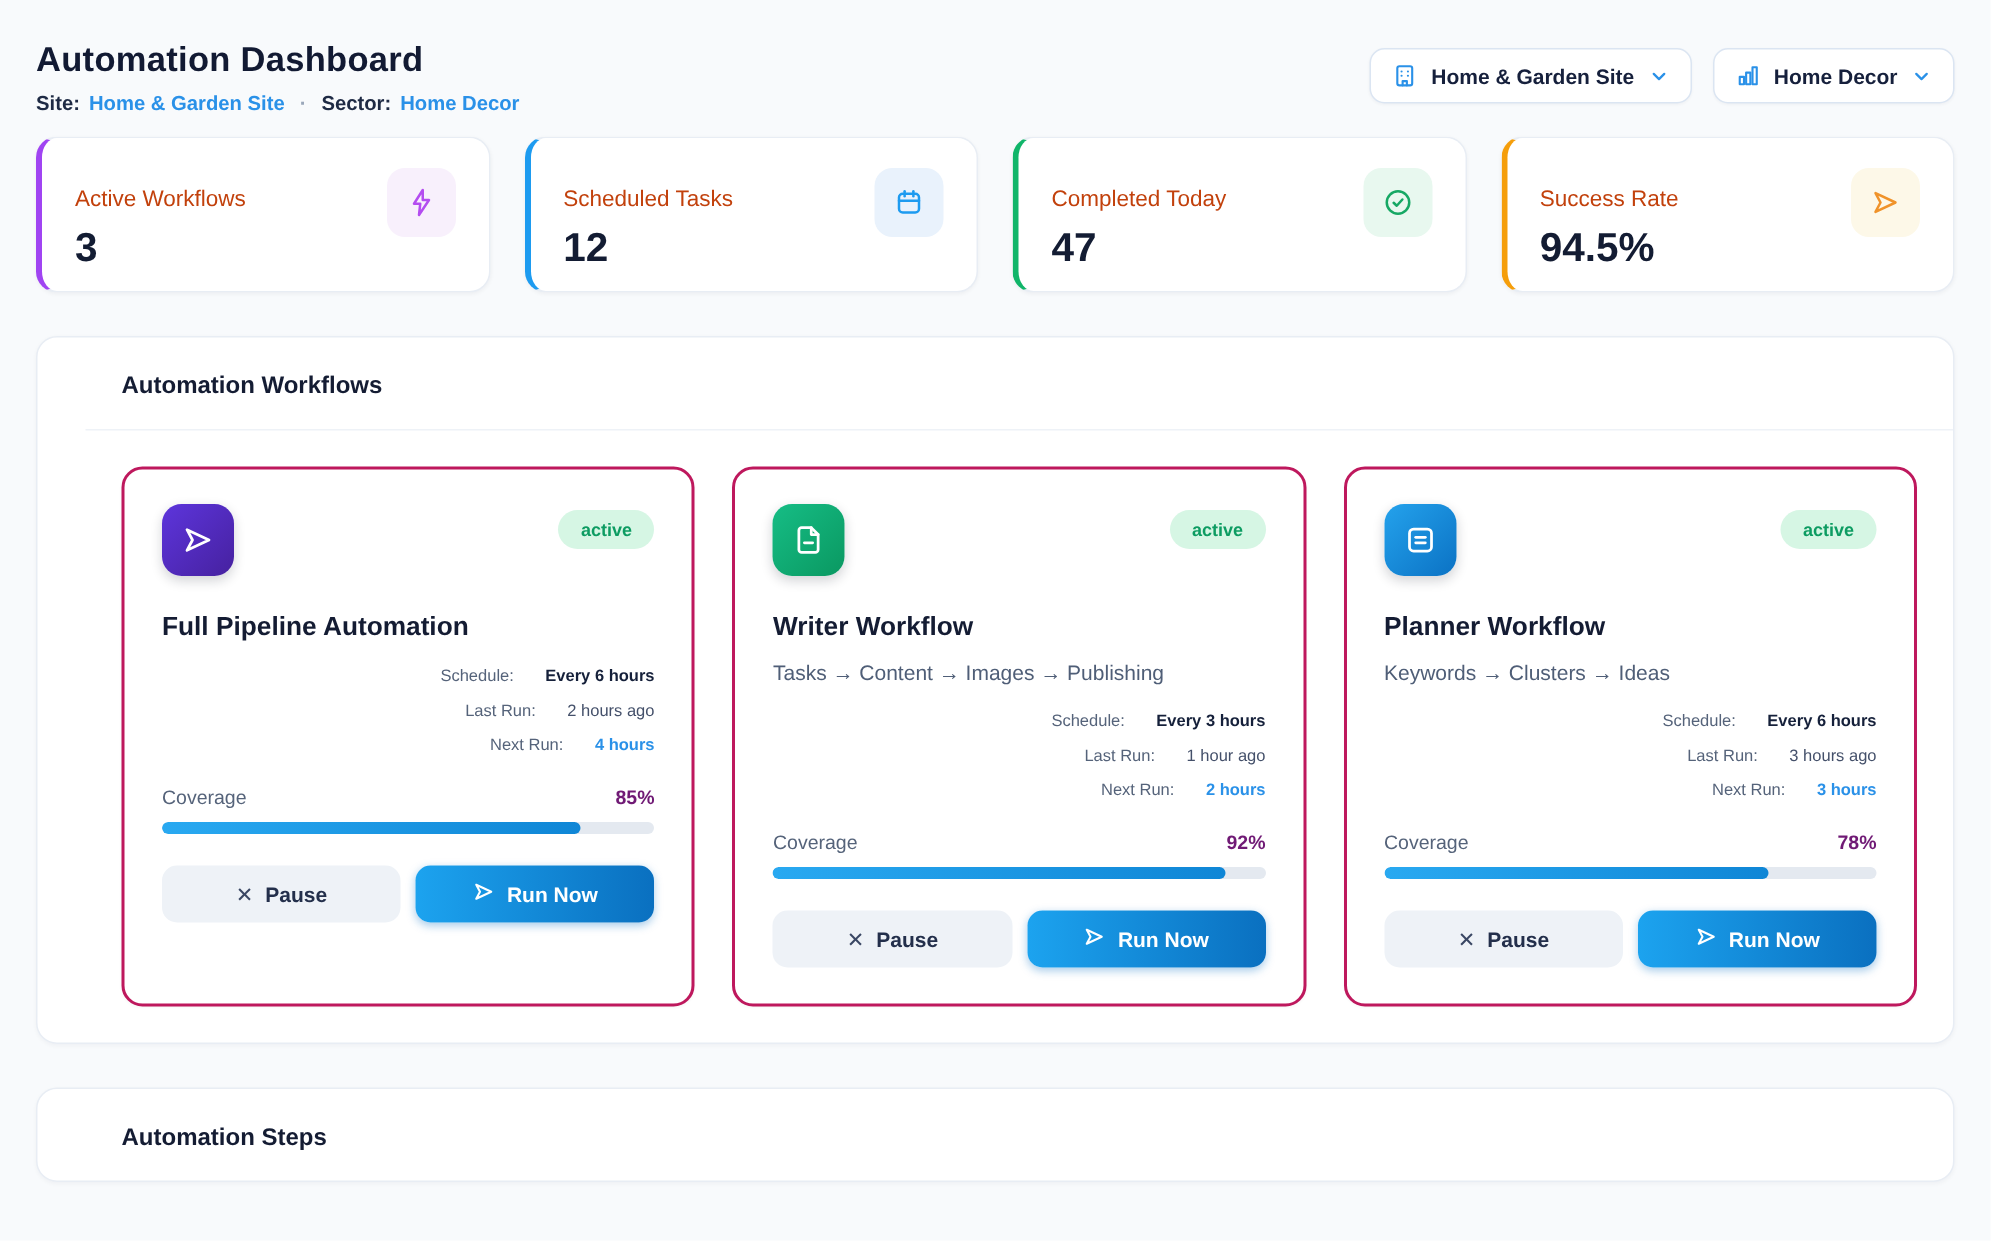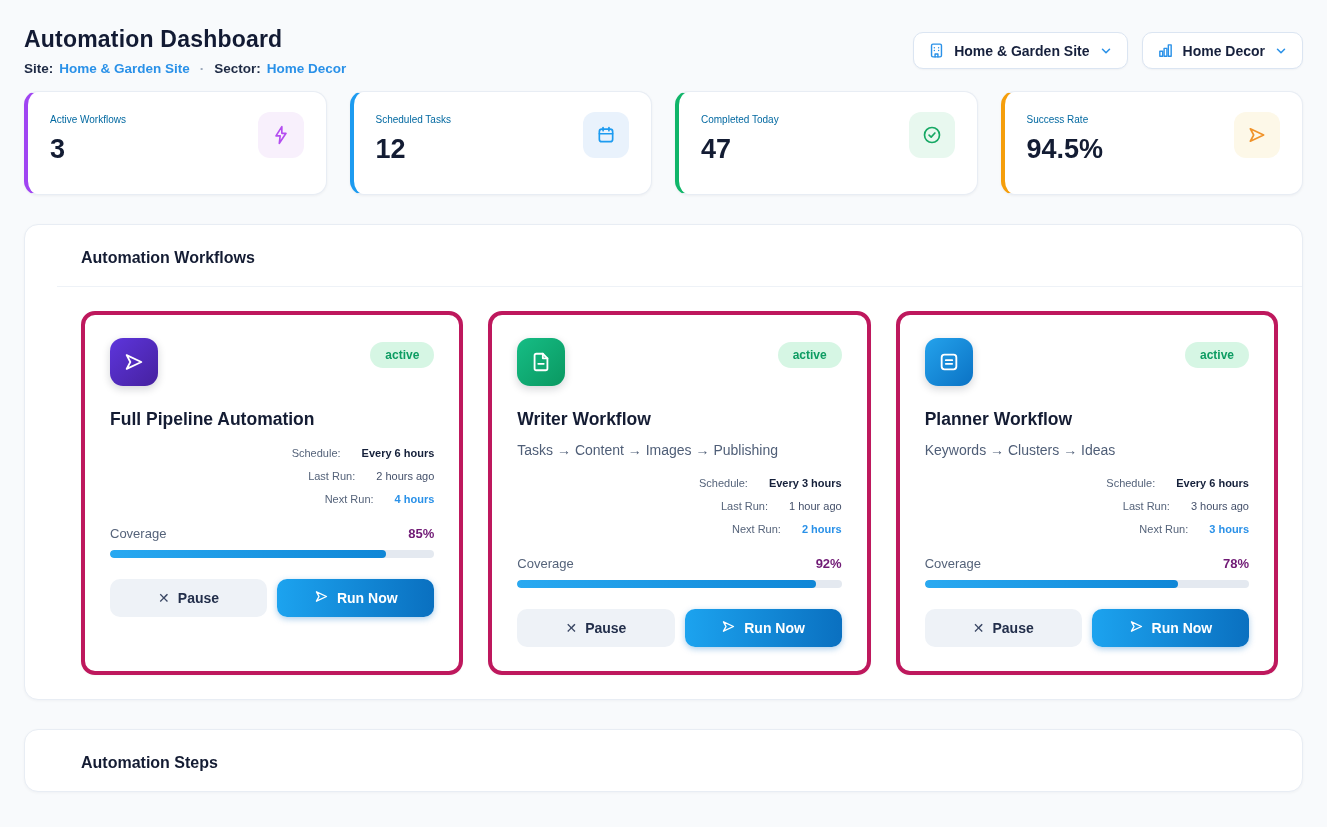--- a/index.html
+++ b/index.html
@@ -35,21 +35,21 @@
   .stat {
     background: #fff; border: 1px solid #e8edf4; border-left-width: 4px; border-left-style: solid;
     border-radius: 14px; padding: 20px 22px; height: 104px;
     display: flex; justify-content: space-between; align-items: flex-start;
     box-shadow: 0 1px 3px rgba(16,24,40,.05);
   }
   .accent-purple { border-left-color: #a044f2; }
   .accent-blue   { border-left-color: #1d9bf0; }
   .accent-green  { border-left-color: #10b569; }
   .accent-orange { border-left-color: #f59e0b; }
-  .stat-label { font-size: 10px; color: #0369a1; margin-top: 2px; }
+  .stat-label { font-size: 15px; color: #c2410c; margin-top: 12px; }
   .stat-value { font-size: 27px; font-weight: 800; color: #131c33; margin-top: 9px; }
   .stat-ic {
     width: 46px; height: 46px; border-radius: 12px;
     display: flex; align-items: center; justify-content: center;
   }
   .ic-purple { background: #f8f0fc; color: #b44df0; }
   .ic-blue   { background: #e9f2fc; color: #1d9bf0; }
   .ic-green  { background: #e8f8ef; color: #16a864; }
   .ic-orange { background: #fdf8e8; color: #f0932a; }
 
@@ -58,21 +58,21 @@
     background: #fff; border: 1px solid #e8edf4; border-radius: 14px;
     margin-top: 29px; box-shadow: 0 1px 3px rgba(16,24,40,.04); padding-left: 32px;
   }
   .panel-head { padding: 24px 24px 19px 24px; border-bottom: 1px solid #eef2f7; }
   .panel-title { font-size: 16px; font-weight: 800; color: #141c33; }
   .panel-sub { font-size: 13.5px; color: #5f7086; margin-top: 9px; }
 
   
   .wf-grid { display: grid; grid-template-columns: repeat(3, 1fr); gap: 25px; padding: 24px; }
   .wf-card {
-    border: 4px solid #be185d; border-radius: 14px; background: #fff;
+    border: 2px solid #be185d; border-radius: 14px; background: #fff;
     padding: 23px 25px 24px 25px; display: flex; flex-direction: column;
     box-shadow: 0 1px 2px rgba(16,24,40,.03);
   }
   .wf-top { display: flex; justify-content: space-between; align-items: flex-start; }
   .wf-ic {
     width: 48px; height: 48px; border-radius: 13px; color: #fff;
     display: flex; align-items: center; justify-content: center;
     box-shadow: 0 3px 8px rgba(16,24,40,.18);
   }
   .wf-ic-purple { background: linear-gradient(135deg, #5d35dc, #46219f); }

